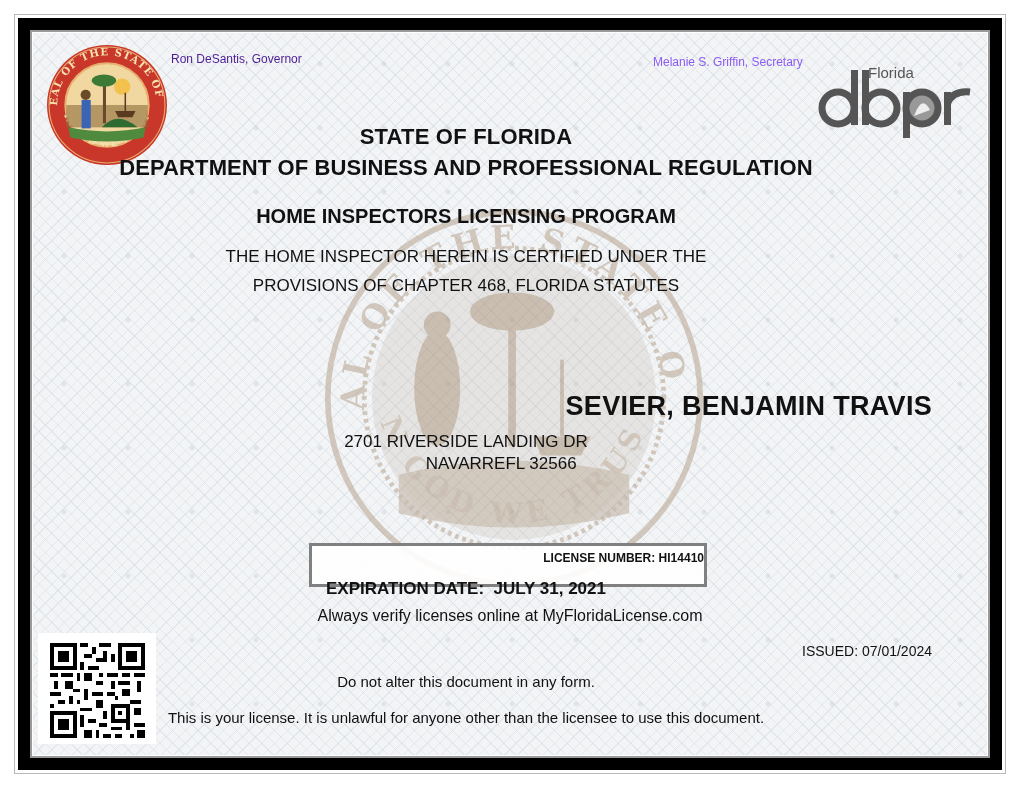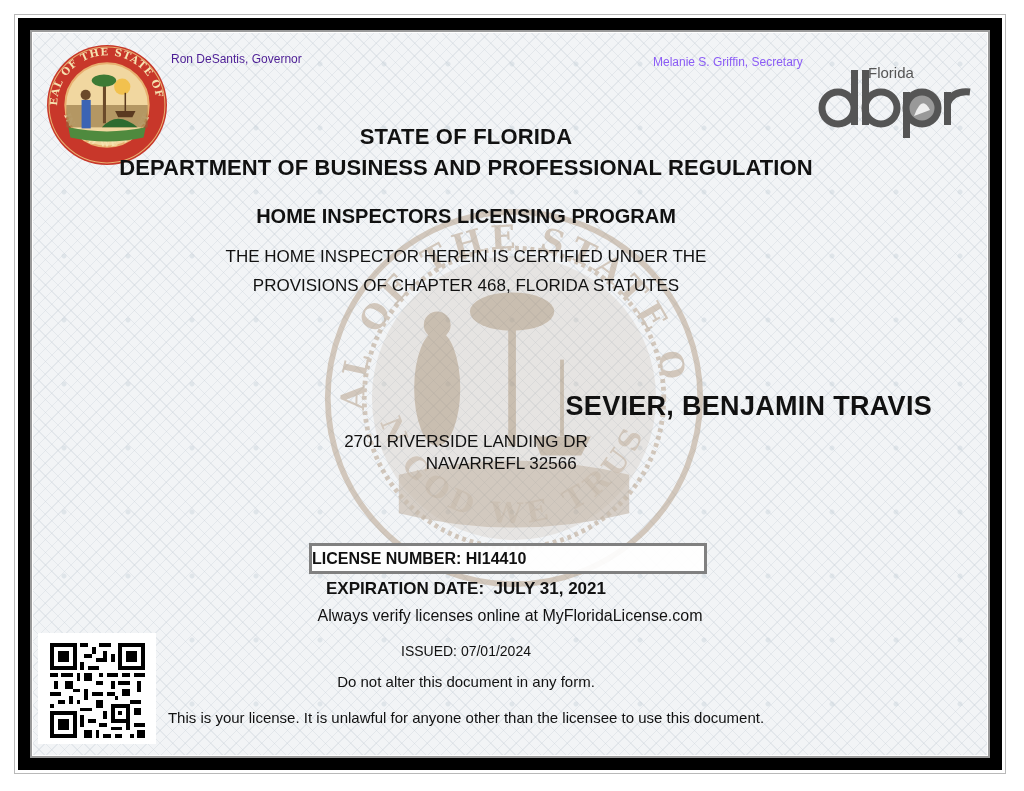--- a/index.html
+++ b/index.html
@@ -38,26 +38,26 @@
   .t2 { top:155px; font-size:22px; font-weight:bold; letter-spacing:0.1px; }
   .t3 { top:205px; font-size:20px; font-weight:bold; }
   .t4 { top:247px; font-size:17px; }
   .t5 { top:276px; font-size:17px; }
   .name { top:391px; font-size:27px; font-weight:bold; letter-spacing:0.3px;text-align:right; }
   .addr1 { top:432px; font-size:17px; }
   .addr2 { top:454px; font-size:17px; }
   .addr2 .city { display:inline-block; width:150px; text-align:right; }
   .addr2 .state { display:inline-block; text-align:left; }
 
-  .lic-box { left:309px; top:543px; width:398px; height:31px; border:3px solid #808080;
-             box-sizing:border-box; background:rgba(255,255,255,0.9); text-align:left;
-             font-size:16px; font-weight:bold; line-height:25px; }
+  .lic-box { left:309px; top:543px; width:398px; height:44px; border:3px solid #808080;
+             box-sizing:border-box; background:rgba(255,255,255,0.9); text-align:right;
+             font-size:12px; font-weight:bold; line-height:25px; }
   .exp { top:579px; font-size:17px; font-weight:bold; }
   .verify { top:607px; font-size:16px;padding-left:44px; }
-  .issued { top:643px; font-size:14px; }
+  .issued { top:643px; font-size:14px;text-align:right; }
   .noalter { top:673px; font-size:15px; }
   .unlawful { top:709px; font-size:15px; }
 
   .qr-wrap { left:38px; top:633px; width:118px; height:111px; background:#fff; }
   .qr { position:absolute; left:12px; top:10px; width:95px; height:95px; }
 </style>
 </head>
 <body>
 
 <div class="outer-line"></div>

